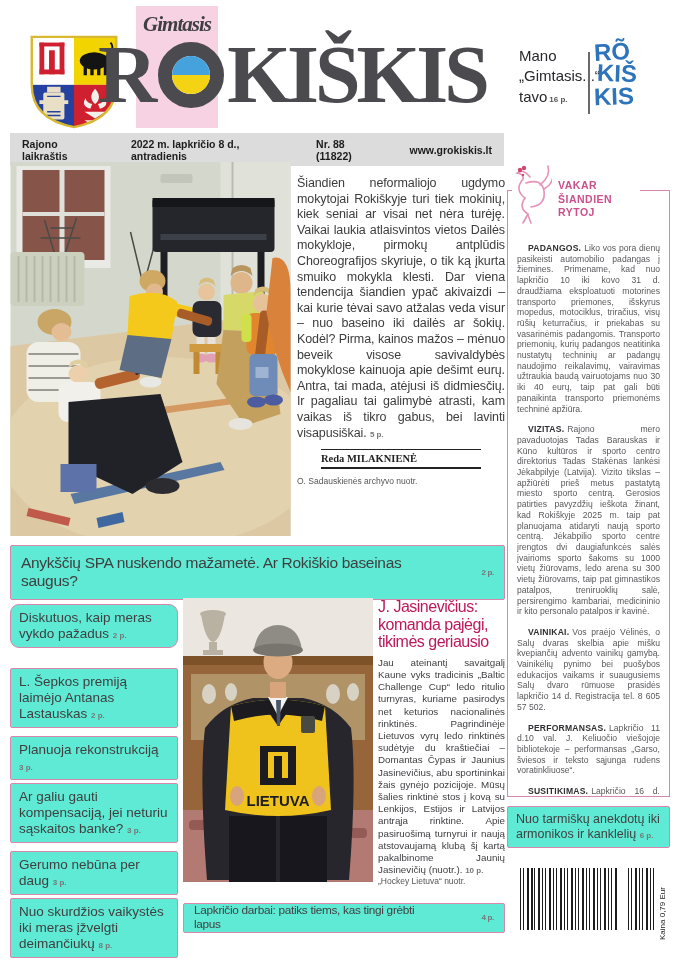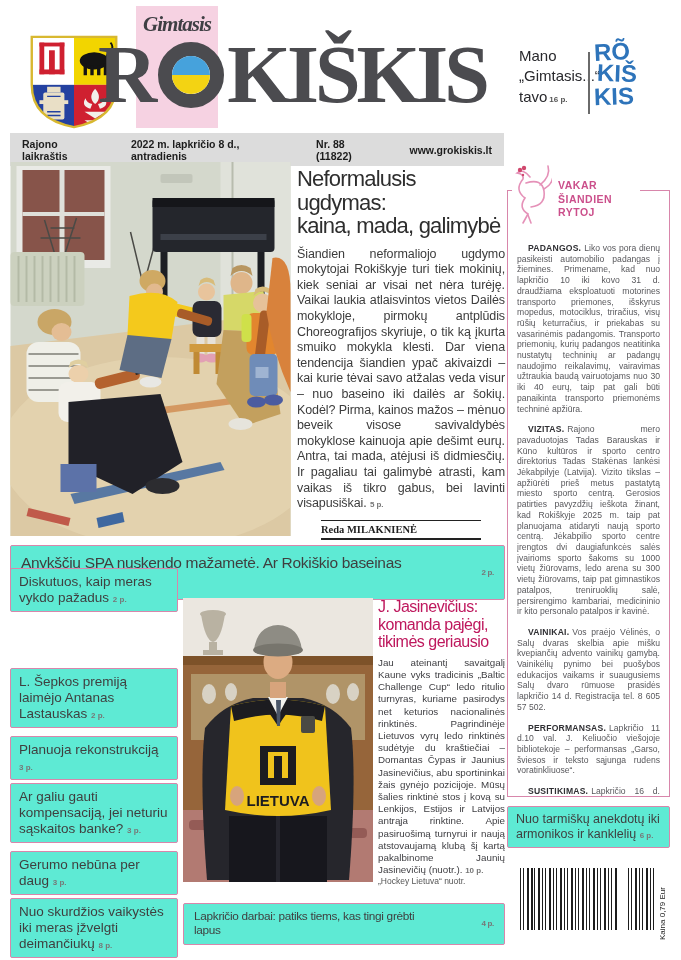--- a/index.html
+++ b/index.html
@@ -48,21 +48,21 @@
   #credit{margin-top:7px;font-size:8.5px;color:#555;}
 
   
   .tbox{border:1.5px solid #d886ab;border-radius:2px;background:#5eead4;
     padding:5px 8px;box-sizing:border-box;font-size:13.5px;line-height:1.18;color:#3f3f3f;gap:44px;}
   #band-top{left:10px;top:545px;width:495px;font-size:15.5px;letter-spacing:-0.3px;
     display:flex;align-items:center;padding:8px 10px;}
   #band-top .pref{margin-left:7px;}
   .lteaser{left:10px;width:168px;}
   #band-bottom{left:183px;top:903px;width:322px;display:flex;align-items:center;
-    justify-content:space-between;font-size:11.8px;letter-spacing:-0.3px;padding:6px 10px;}
+    justify-content:space-between;font-size:11.8px;letter-spacing:-0.3px;padding:0 10px;}
 
   
   #sport-photo{left:183px;top:598px;}
   #sport-article{left:378px;top:598px;width:127px;}
   #sport-article h2{margin:0;font-weight:400;font-size:16px;line-height:1.1;
     letter-spacing:-0.5px;color:#be185d;}
   #sport-article .sbody{margin:6px 0 0;font-size:9.8px;line-height:12.2px;
     text-align:justify;color:#3e3e42;}
   #sport-caption{left:378px;top:876px;width:127px;font-size:8.5px;color:#555;}
 
@@ -261,38 +261,34 @@
     <rect x="250" y="148" width="10" height="56" rx="4" fill="#a85c28" transform="rotate(7 250 148)"></rect>
     <rect x="239" y="192" width="28" height="42" rx="5" fill="#6f8cb8"></rect>
     <rect x="245" y="205" width="13" height="11" fill="#9fb4d2"></rect>
     <ellipse cx="246" cy="240" rx="9.5" ry="5.5" fill="#4b5ca0"></ellipse>
     <ellipse cx="263" cy="238" rx="9.5" ry="5.5" fill="#4b5ca0"></ellipse>
 
     <path d="M262,96 Q280,92 280,130 L280,230 Q262,190 256,150 Z" fill="#d8823c"></path>
   </svg>
 
   <div id="main-article" class="abs">
-    <h1>
-      <span>Neformalusis ugdymas:</span><br>
-      <span>kaina, mada, galimybė</span>
-    </h1>
     <p class="mbody">
       <span>Šiandien neformaliojo ugdymo mokytojai Rokiškyje turi tiek mokinių, kiek seniai ar visai net nėra turėję. Vaikai laukia atlaisvintos vietos Dailės mokykloje, pirmokų antplūdis Choreografijos skyriuje, o tik ką įkurta smuiko mokykla klesti. Dar viena tendencija šiandien ypač akivaizdi – kai kurie tėvai savo atžalas veda visur – nuo baseino iki dailės ar šokių. Kodėl? Pirma, kainos mažos – mėnuo beveik visose savivaldybės mokyklose kainuoja apie dešimt eurų. Antra, tai mada, atėjusi iš didmiesčių. Ir pagaliau tai galimybė atrasti, kam vaikas iš tikro gabus, bei lavinti visapusiškai.</span>
       <span class="pref">5 p.</span>
     </p>
     <div id="byline">Reda MILAKNIENĖ</div>
     <div id="credit">O. Sadauskienės archyvo nuotr.</div>
   </div>
 
   <div id="band-top" class="abs tbox">
     <span>Anykščių SPA nuskendo mažametė. Ar Rokiškio baseinas saugus?</span>
     <span class="pref">2 p.</span>
   </div>
 
-  <div class="abs tbox lteaser" style="top:568px;">
+  <div class="abs tbox lteaser" style="top:604px;border-radius:9px;">
     <span>Diskutuos, kaip meras vykdo pažadus</span>
     <span class="pref">2 p.</span>
   </div>
   <div class="abs tbox lteaser" style="top:668px;">
     <span>L. Šepkos premiją laimėjo Antanas Lastauskas</span>
     <span class="pref">2 p.</span>
   </div>
   <div class="abs tbox lteaser" style="top:736px;">
     <span>Planuoja rekonstrukciją</span>
     <span class="pref">3 p.</span>

